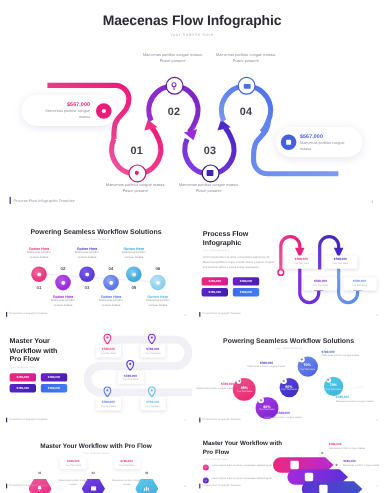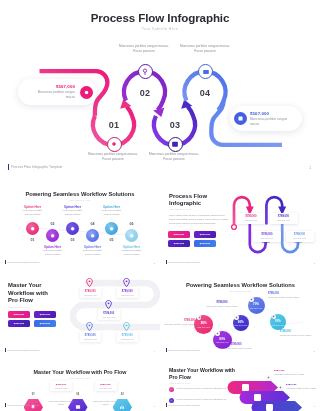--- a/index.html
+++ b/index.html
@@ -83,21 +83,21 @@
 .s2-desc{position:absolute;font-size:2.4px;line-height:1.65;color:#9a9aa4;text-align:center;width:28px;}
 
 .card-ico{width:13px;height:13px;border-radius:50%;display:flex;align-items:center;justify-content:center;flex:0 0 auto;}
 </style>
 </head>
 <body>
 
 <div class="page">
 
 <div class="slide s1">
-  <div class="s1-title">Process Flow Infographic</div>
+  <div class="s1-title">Maecenas Flow Infographic</div>
   <div class="s1-sub">Your Subtitle Here</div>
 
   <svg width="320" height="177" viewBox="0 0 320 177" style="position:absolute;left:0;top:0;">
     <defs>
       <linearGradient id="gp1" x1="0" y1="1" x2="1" y2="0">
         <stop offset="0%" stop-color="#f0569f"></stop>
             <stop offset="100%" stop-color="#ec1a79"></stop>
       </linearGradient>
       <linearGradient id="gp2" x1="0" y1="1" x2="1" y2="0">
         <stop offset="0%" stop-color="#9b2fd6"></stop>

